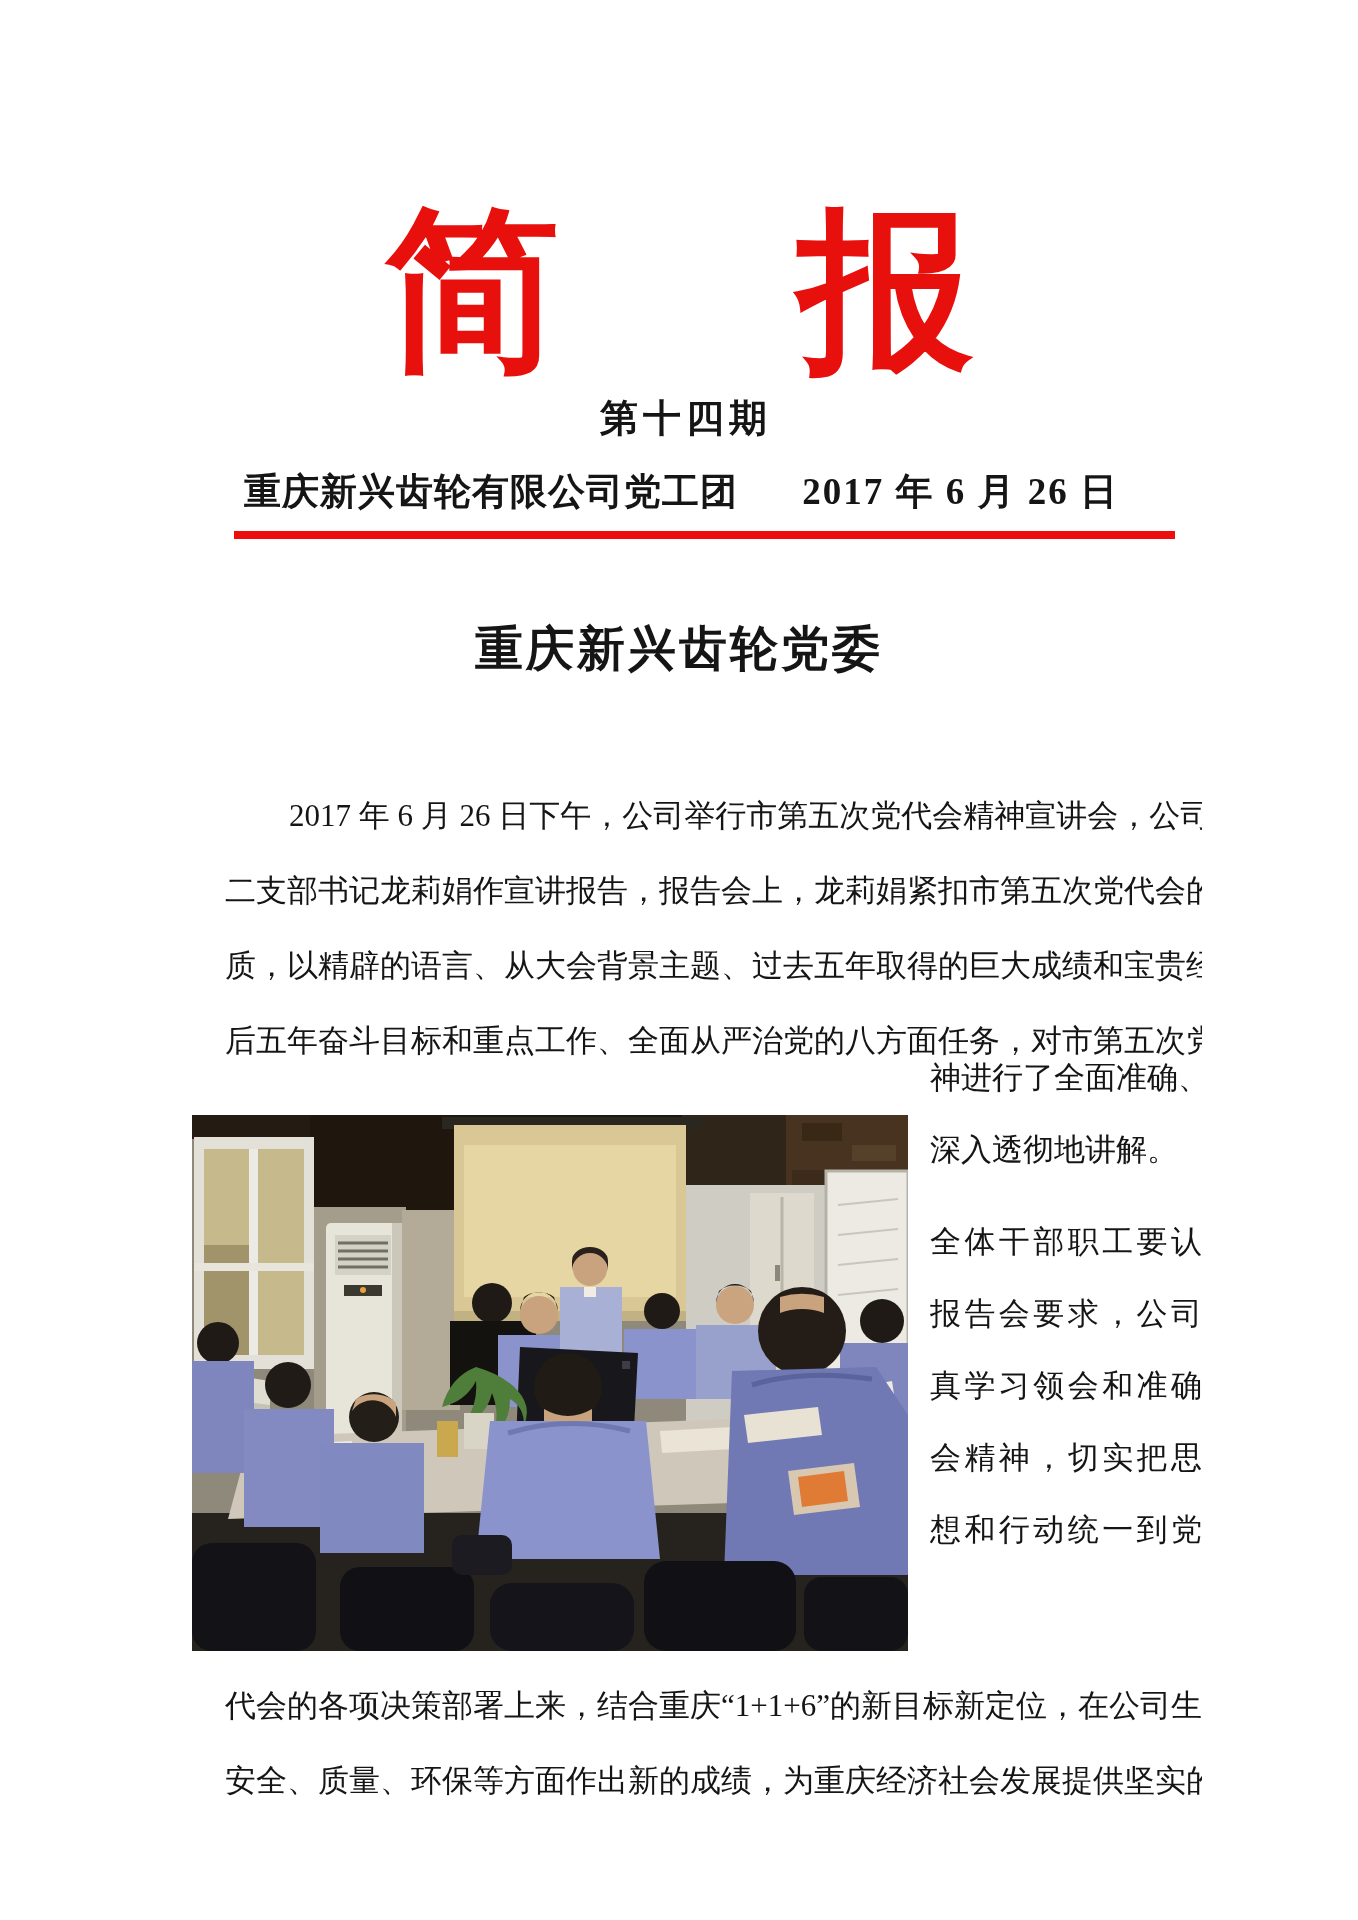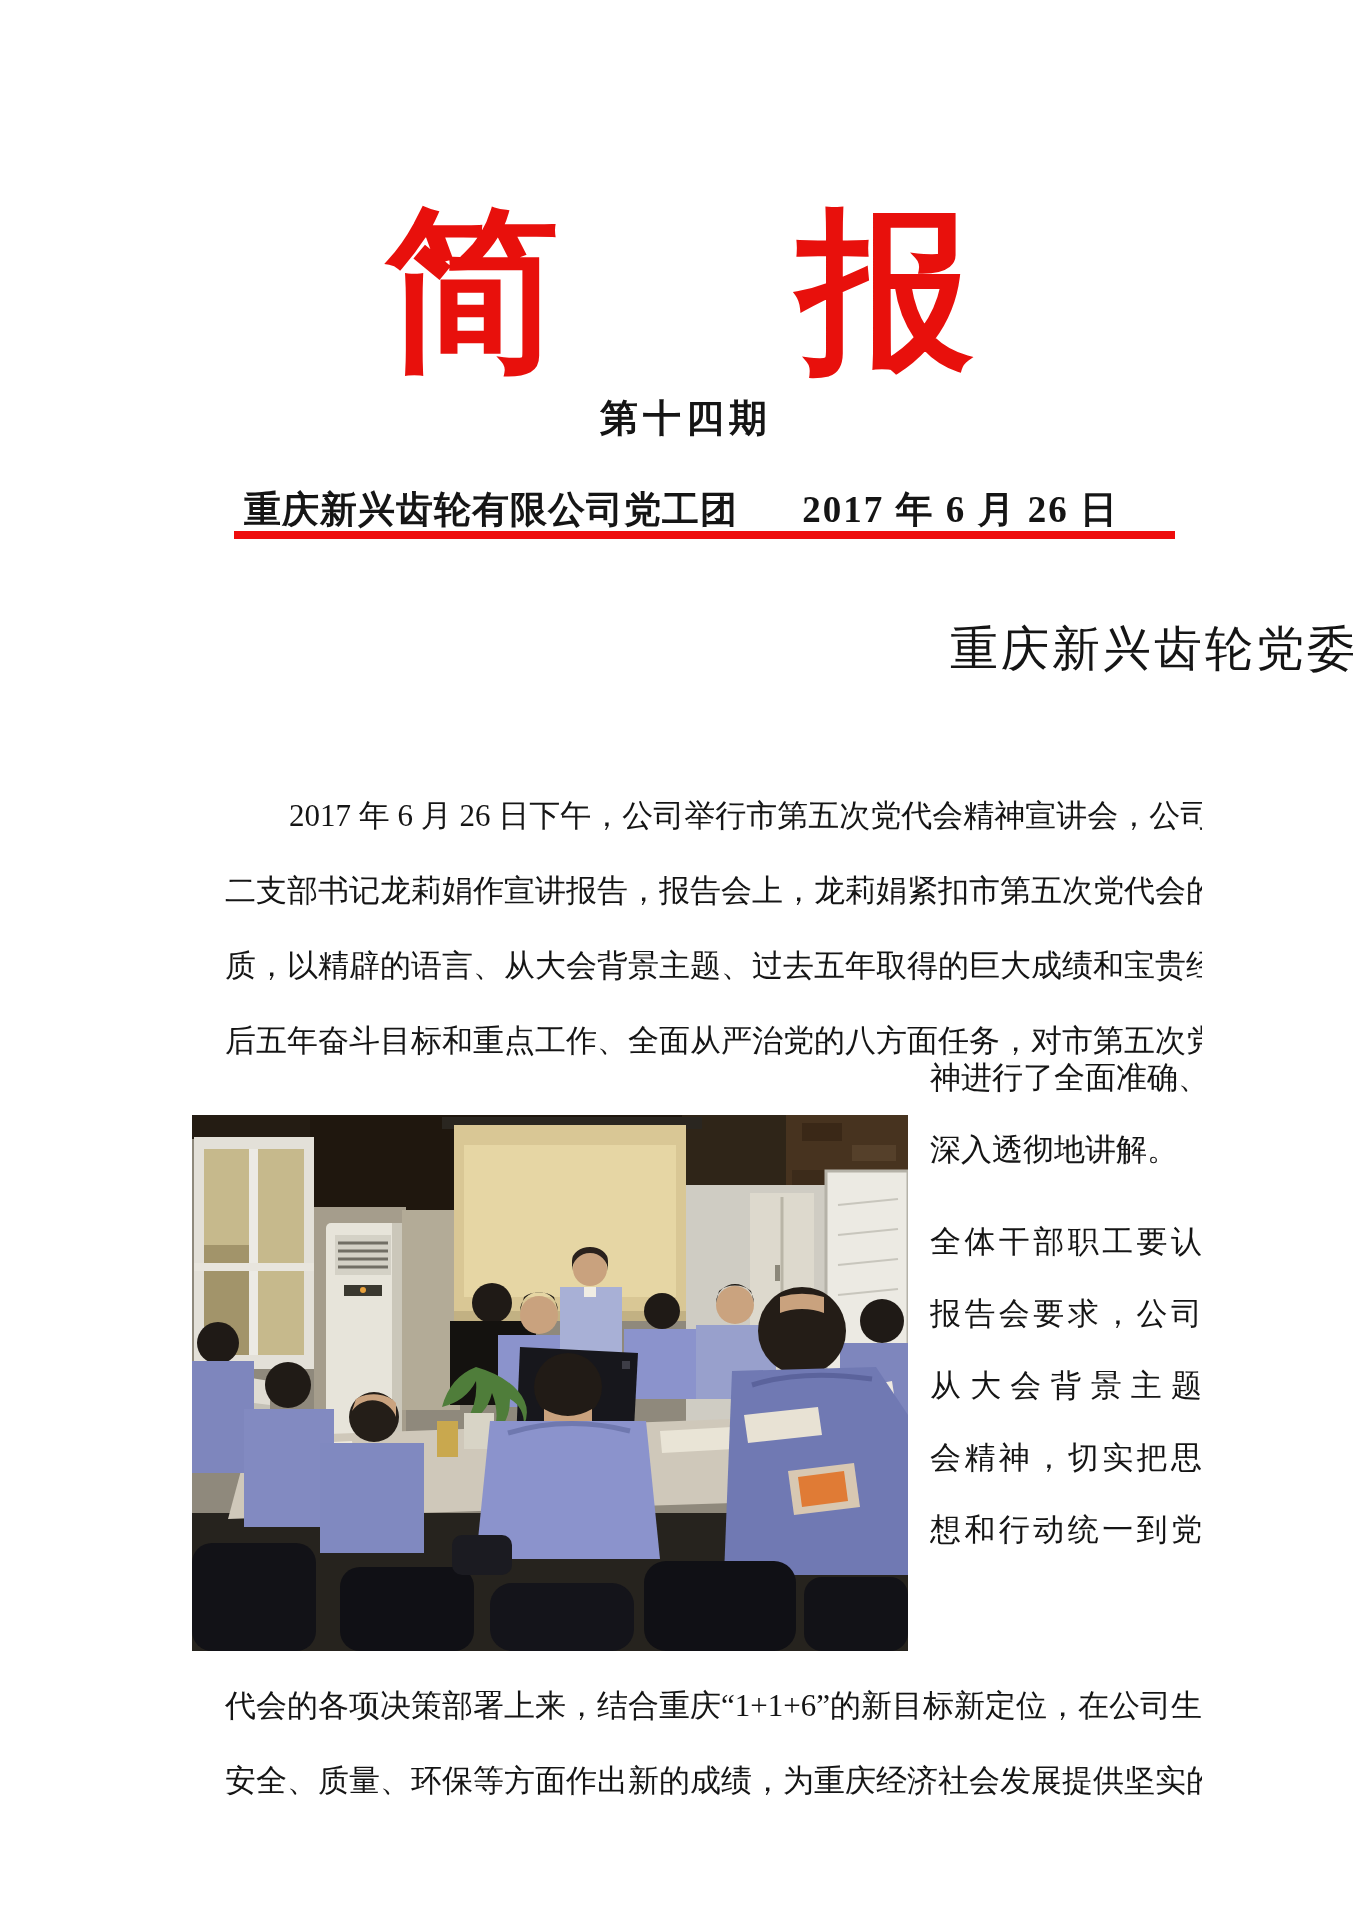--- a/index.html
+++ b/index.html
@@ -27,43 +27,43 @@
   .issue-line{
     position:absolute;top:396px;left:0;width:100%;
     text-align:center;
     font-family:"Liberation Sans", sans-serif;
     font-weight:700;font-size:38px;line-height:44px;
     letter-spacing:5px;
     padding-left:7px;
   }
 
   .org-line{
-    position:absolute;top:488px;left:234px;width:941px;
+    position:absolute;top:470px;left:234px;width:941px;
     display:flex;justify-content:space-between;align-items:center;
     font-weight:700;font-size:37px;line-height:44px;
   }
   .org-name{
     font-family:"Liberation Sans", sans-serif;
     padding-left:10px;letter-spacing:1px;
   }
   .org-date{
     font-family:"Liberation Serif", serif;
     padding-right:56px;letter-spacing:2px;
   }
   .red-rule{
     position:absolute;top:531px;left:234px;width:941px;height:8px;
     background:#ee0d0d;
   }
 
   
   .headline{
     position:absolute;top:612px;left:0;width:100%;
-    text-align:right;
+    text-align:center;
     font-family:"Liberation Sans", sans-serif;
-    font-weight:400;font-size:48px;line-height:74px;
+    font-weight:700;font-size:48px;line-height:74px;
     letter-spacing:3px;
   }
 
   
   .bodyline{
     height:75px;line-height:75px;
     text-align:justify;text-align-last:justify;
     overflow:hidden;white-space:nowrap;margin-left:20px;
   }
   .para-main{
@@ -244,21 +244,21 @@
       <rect x="260" y="420" width="60" height="40" rx="10" fill="#1b1b21"></rect>
     </svg>
   </div>
 
   <div class="wrap-col">
     <div class="wline">神进行了全面准确、</div>
     <div class="wline para-end">深入透彻地讲解。</div>
     <div class="wrap-gap"></div>
     <div class="wline">全体干部职工要认</div>
     <div class="wline">报告会要求，公司</div>
-    <div class="wline">从大会背景主题</div>
+    <div class="wline">真学习领会和准确</div>
     <div class="wline">会精神，切实把思</div>
     <div class="wline">想和行动统一到党</div>
   </div>
 
   <div class="para-tail">
     <div class="bodyline">代会的各项决策部署上来，结合重庆“1+1+6”的新目标新定位，在公司生产、</div>
     <div class="bodyline">安全、质量、环保等方面作出新的成绩，为重庆经济社会发展提供坚实的保障。</div>
   </div>
 
 </div>

